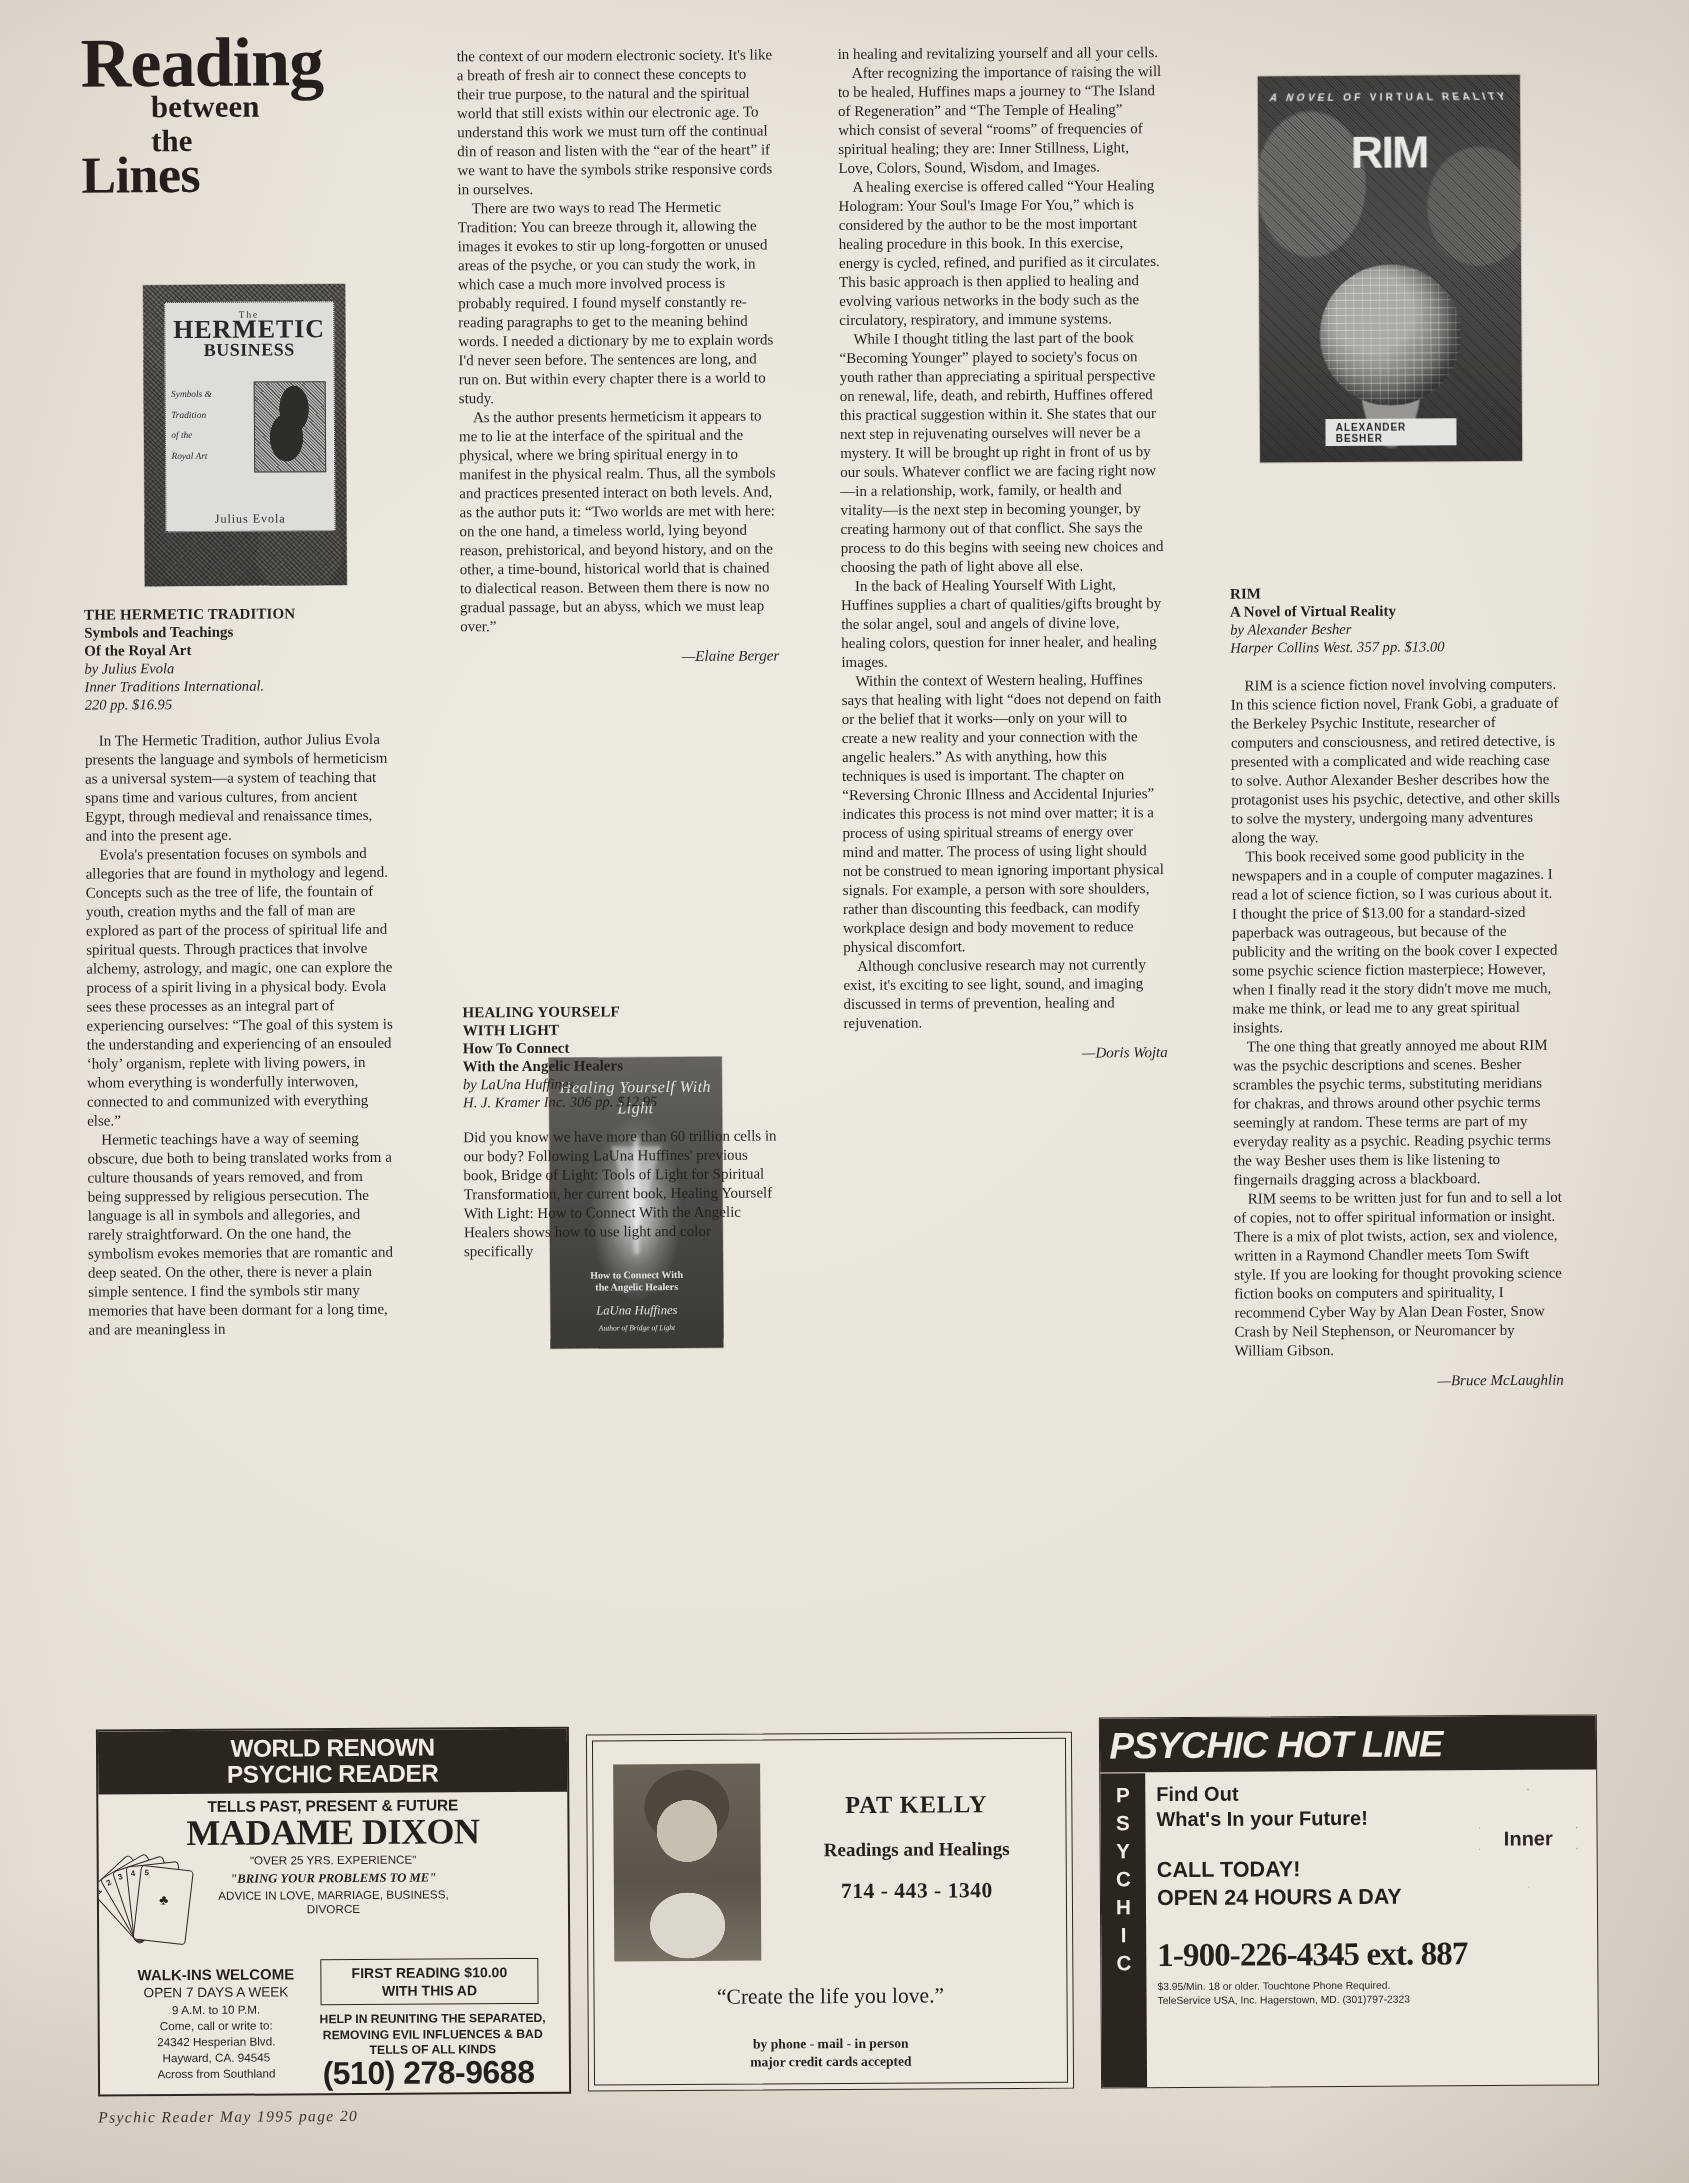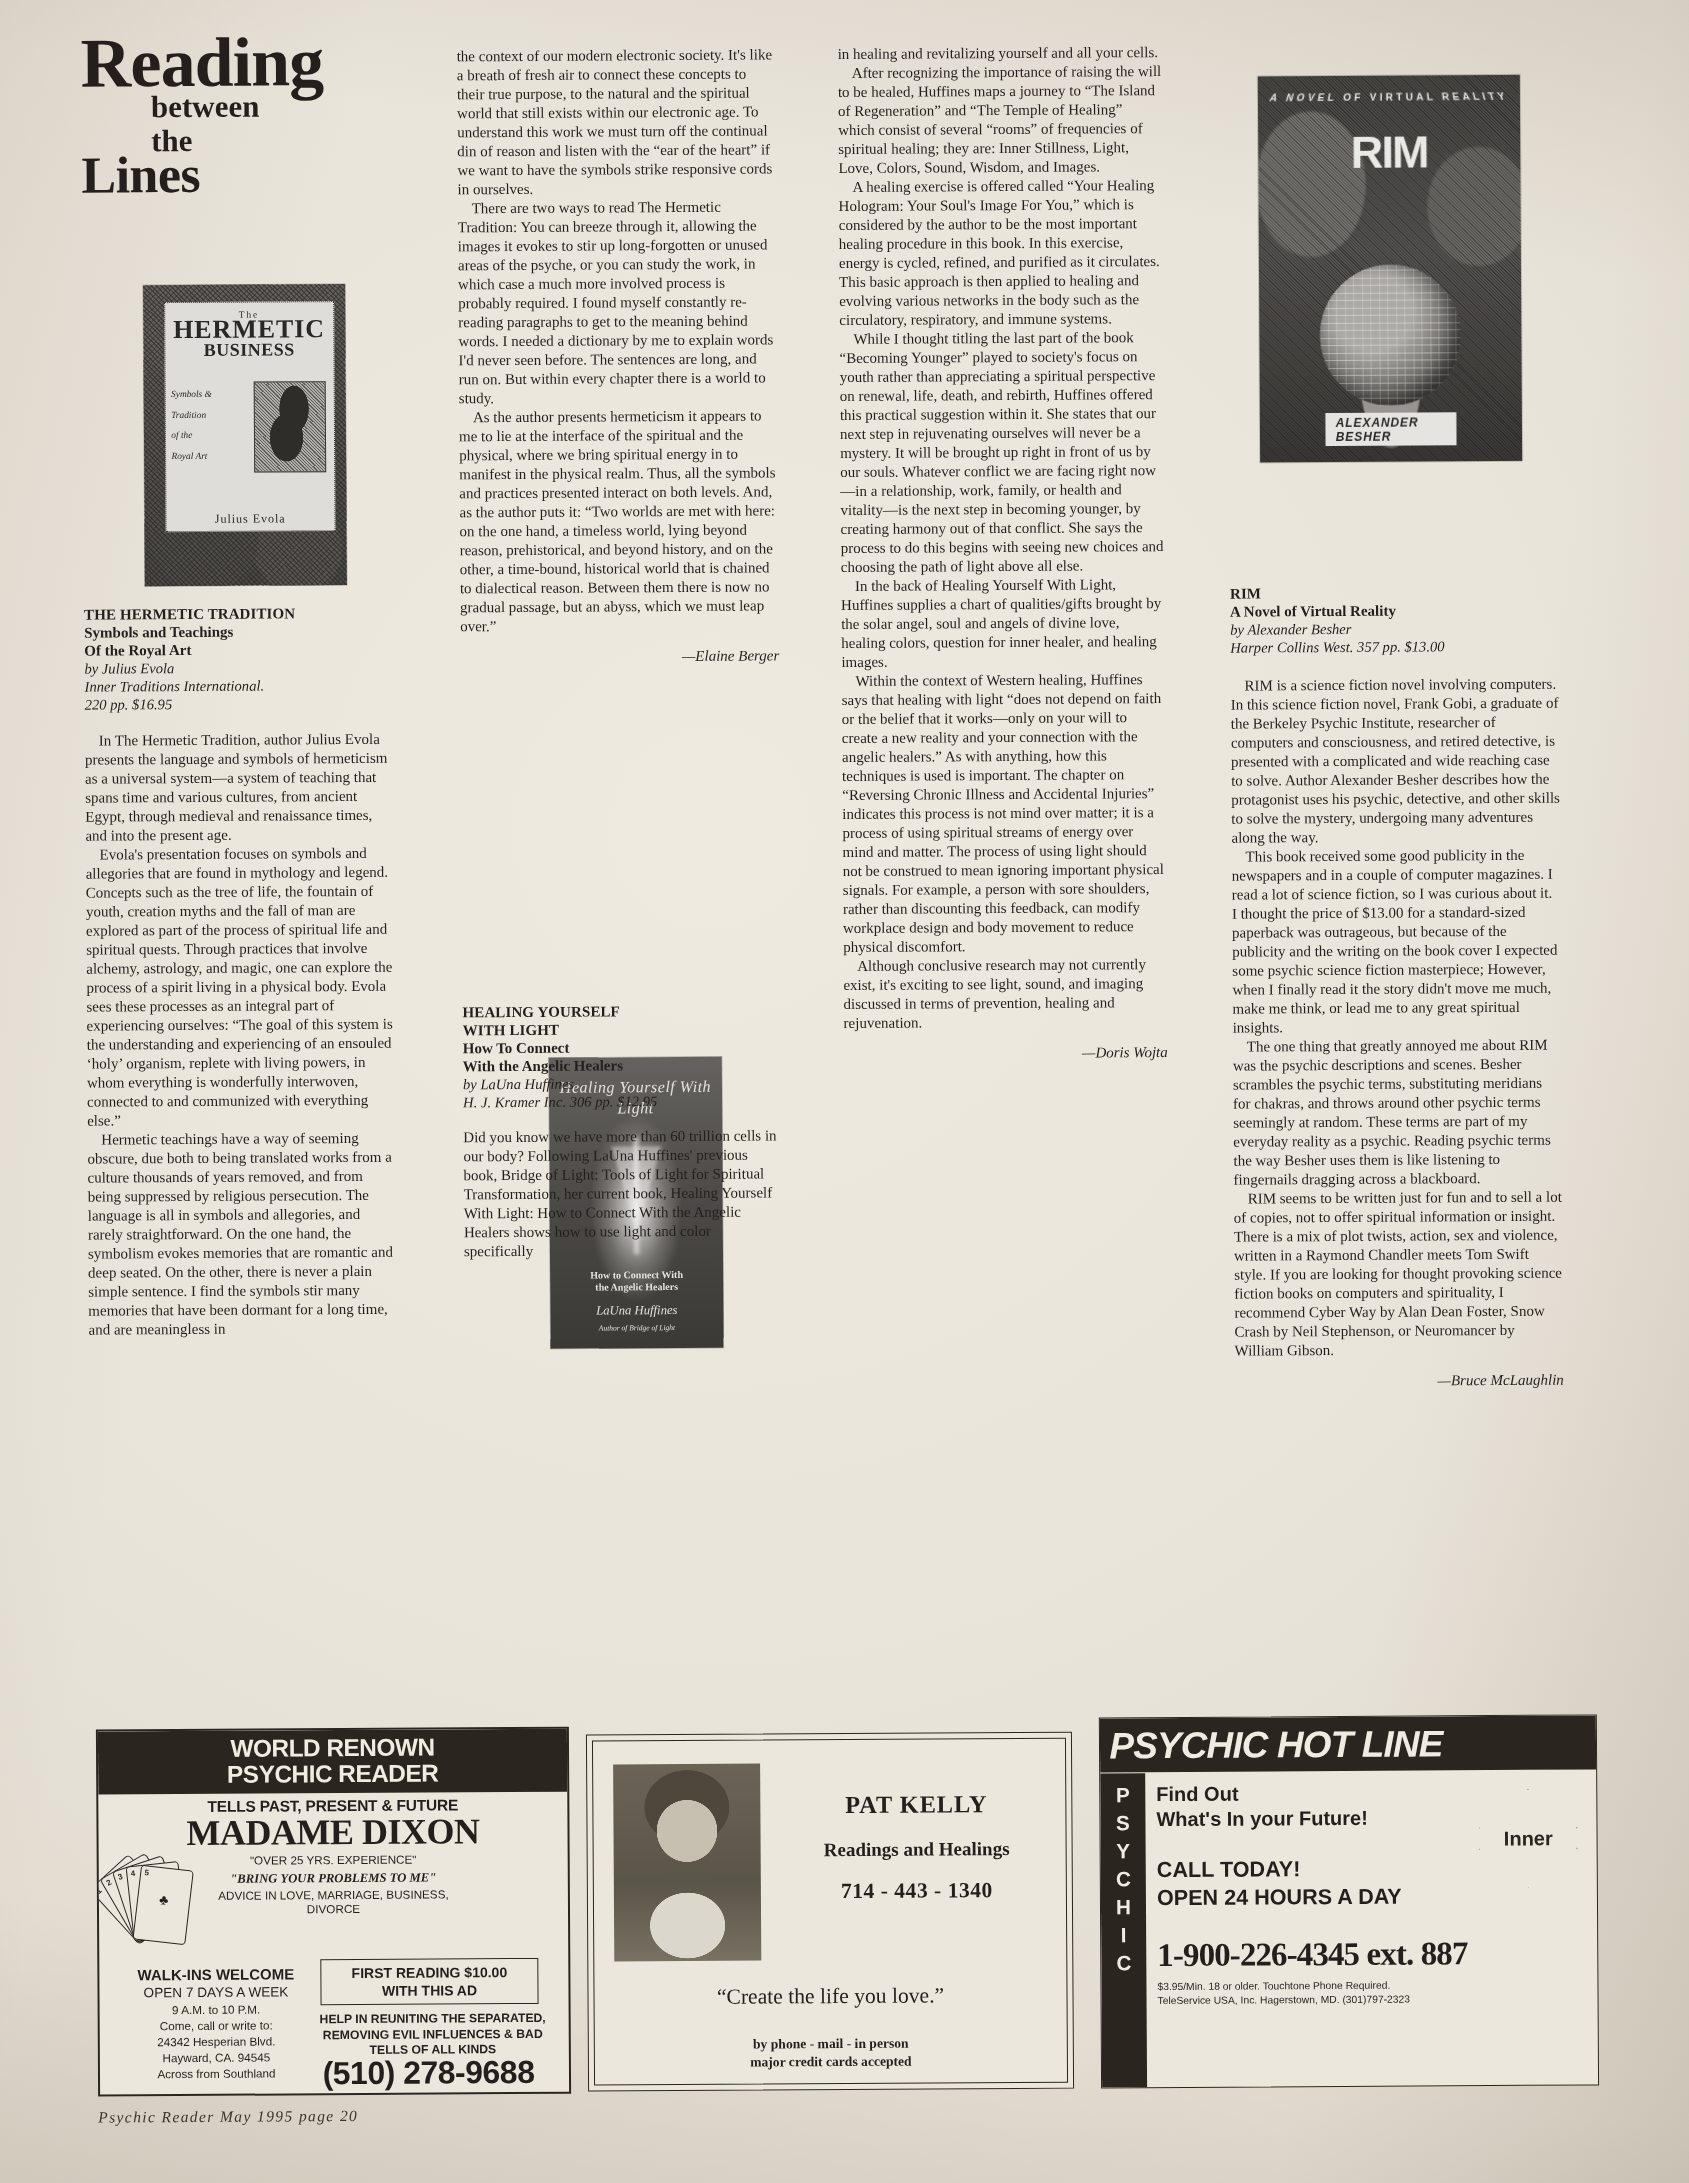--- a/index.html
+++ b/index.html
@@ -165,21 +165,21 @@
     width:141px;height:141px;border-radius:50%;
     background:
       repeating-linear-gradient(0deg, rgba(235,230,218,.55) 0 0.9px, rgba(0,0,0,0) 0.9px 7.5px),
       repeating-linear-gradient(90deg, rgba(235,230,218,.35) 0 0.9px, rgba(0,0,0,0) 0.9px 8.5px),
       radial-gradient(circle at 38% 34%, #b5ac9a 0 30%, #5f5647 72%, #3c352b 100%);
     box-shadow:inset -7.5px -6.6px 19px rgba(0,0,0,.5);
   }
   #cover-rim .author{
     position:absolute;left:50%;bottom:16px;transform:translateX(-50%);
     background:#efe9dd;color:#2a2319;padding:2.3px 10.3px;
-    font-family:"Liberation Sans",sans-serif;font-weight:700;font-size:12px;letter-spacing:0.9px;font-style:italic;
+    font-family:"Liberation Sans",sans-serif;font-weight:700;font-size:10px;letter-spacing:0.9px;
   }
 
   
   .ad{position:absolute;box-sizing:border-box;background:#ece7dc;}
 
   
   #ad-dixon{left:92px;top:1725px;width:473px;height:367px;
     border:2.3px solid #2b2520;padding:0;overflow:hidden;}
   #ad-dixon .banner{
     background:#2b2520;color:#f1ece1;text-align:center;

